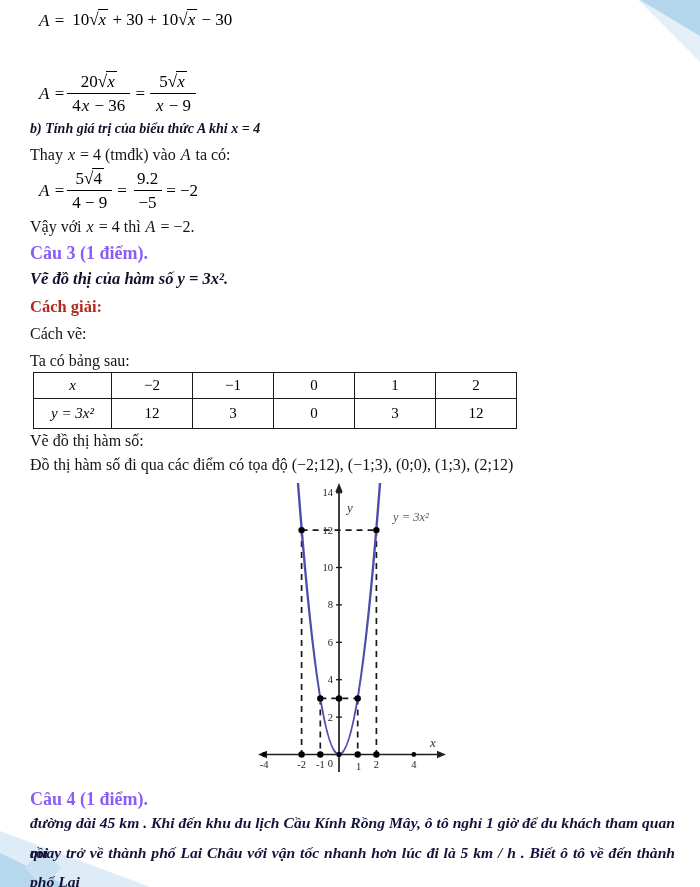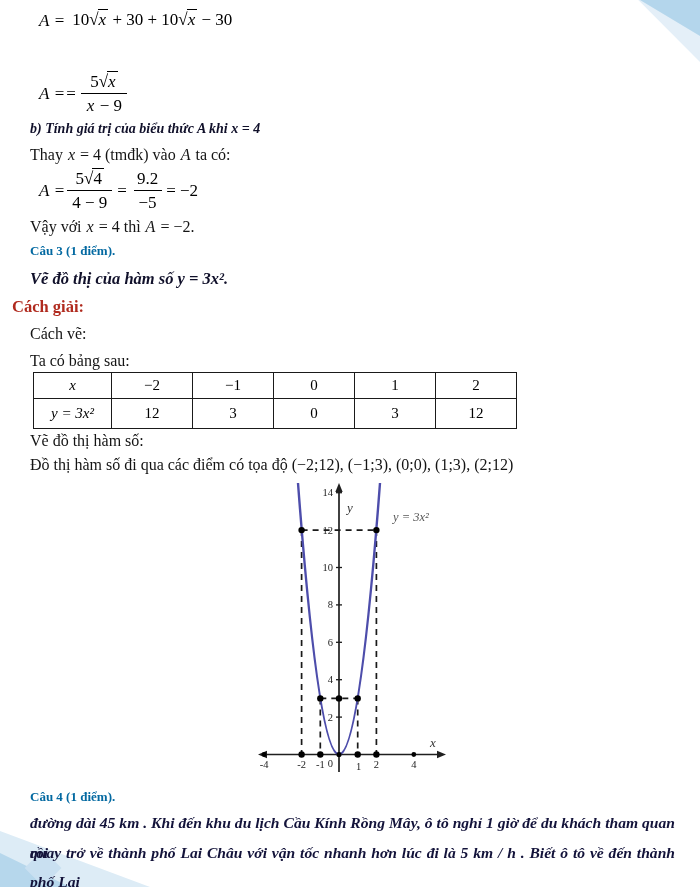--- a/index.html
+++ b/index.html
@@ -15,21 +15,21 @@
   .den{border-top:1.4px solid #000;padding:2px 5px 0;line-height:1.12;}
   .vi{font-style:italic;padding:0 1px;}
   .sq{white-space:nowrap;}
   .sg{letter-spacing:-1px;}
   .rad{border-top:1.4px solid #000;padding:0 2px 0 1px;}
   .rad.vi{font-style:italic;}
   .eq{padding:0 2px;}
   
   .bodyline{font-size:16px;color:#141414;white-space:nowrap;}
   .bolditalic{font-weight:bold;font-style:italic;color:#10102a;}
-  .red{color:#0369a1;font-weight:bold;font-size:13px;}
+  .red{color:#8b5cf6;font-weight:bold;font-size:18px;}
   .darkred{color:#b02a1e;font-weight:bold;font-size:16.5px;}
   
   table.vals{border-collapse:collapse;table-layout:fixed;font-size:15px;color:#000;}
   table.vals td{border:1.5px solid #1a1a1a;text-align:center;padding:0;}
   table.vals tr.r1 td{height:25px;}
   table.vals tr.r2 td{height:29px;}
   td.ital{font-style:italic;}
   
   .para{font-weight:bold;font-style:italic;font-size:15.6px;color:#13133a;width:645px;}
   .jline{display:block;text-align:justify;text-align-last:justify;line-height:29.5px;height:29.5px;white-space:normal;}
@@ -57,20 +57,24 @@
 
 <div class="abs mrow" style="left:38px;top:10px;">
   <span><span class="vi">A</span><span> = </span></span>
   <span class="frac">
     <span class="num"><span>10</span><span class="sq"><span class="sg">√</span><span class="rad vi">x</span></span><span> + 30 + 10</span><span class="sq"><span class="sg">√</span><span class="rad vi">x</span></span><span> − 30</span></span>
   </span>
 </div>
 
 <div class="abs mrow" style="left:38px;top:72px;">
   <span><span class="vi">A</span><span> = </span></span>
+  <span class="frac">
+    <span class="num"><span>20</span><span class="sq"><span class="sg">√</span><span class="rad vi">x</span></span></span>
+    <span class="den"><span>4</span><span class="vi">x</span><span> − 36</span></span>
+  </span>
   <span class="eq">=</span>
   <span class="frac">
     <span class="num"><span>5</span><span class="sq"><span class="sg">√</span><span class="rad vi">x</span></span></span>
     <span class="den"><span class="vi">x</span><span> − 9</span></span>
   </span>
 </div>
 
 <div class="abs bodyline bolditalic" style="left:30px;top:121px;font-size:14px;">b) Tính giá trị của biểu thức A khi x = 4</div>
 
 <div class="abs bodyline" style="left:30px;top:146px;"><span>Thay </span><span class="vi">x</span><span> = 4 (tmđk) vào </span><span class="vi">A</span><span> ta có:</span></div>
@@ -88,21 +92,21 @@
   </span>
   <span> = −2</span>
 </div>
 
 <div class="abs bodyline" style="left:30px;top:218px;"><span>Vậy với </span><span class="vi">x</span><span> = 4 thì </span><span class="vi">A</span><span> = −2.</span></div>
 
 <div class="abs red" style="left:30px;top:243px;">Câu 3 (1 điểm).</div>
 
 <div class="abs bodyline bolditalic" style="left:30px;top:269px;font-size:16.5px;">Vẽ đồ thị của hàm số y = 3x².</div>
 
-<div class="abs darkred" style="left:12px;top:297px;">Cách giải:</div>
+<div class="abs darkred" style="left:30px;top:297px;">Cách giải:</div>
 
 <div class="abs bodyline" style="left:30px;top:325px;">Cách vẽ:</div>
 
 <div class="abs bodyline" style="left:30px;top:352px;">Ta có bảng sau:</div>
 
 <table class="vals abs" style="left:33px;top:372px;width:478px;">
   <tbody>
       <tr class="r1">
     <td class="ital" style="width:77px;">x</td>
     <td style="width:80px;">−2</td>

